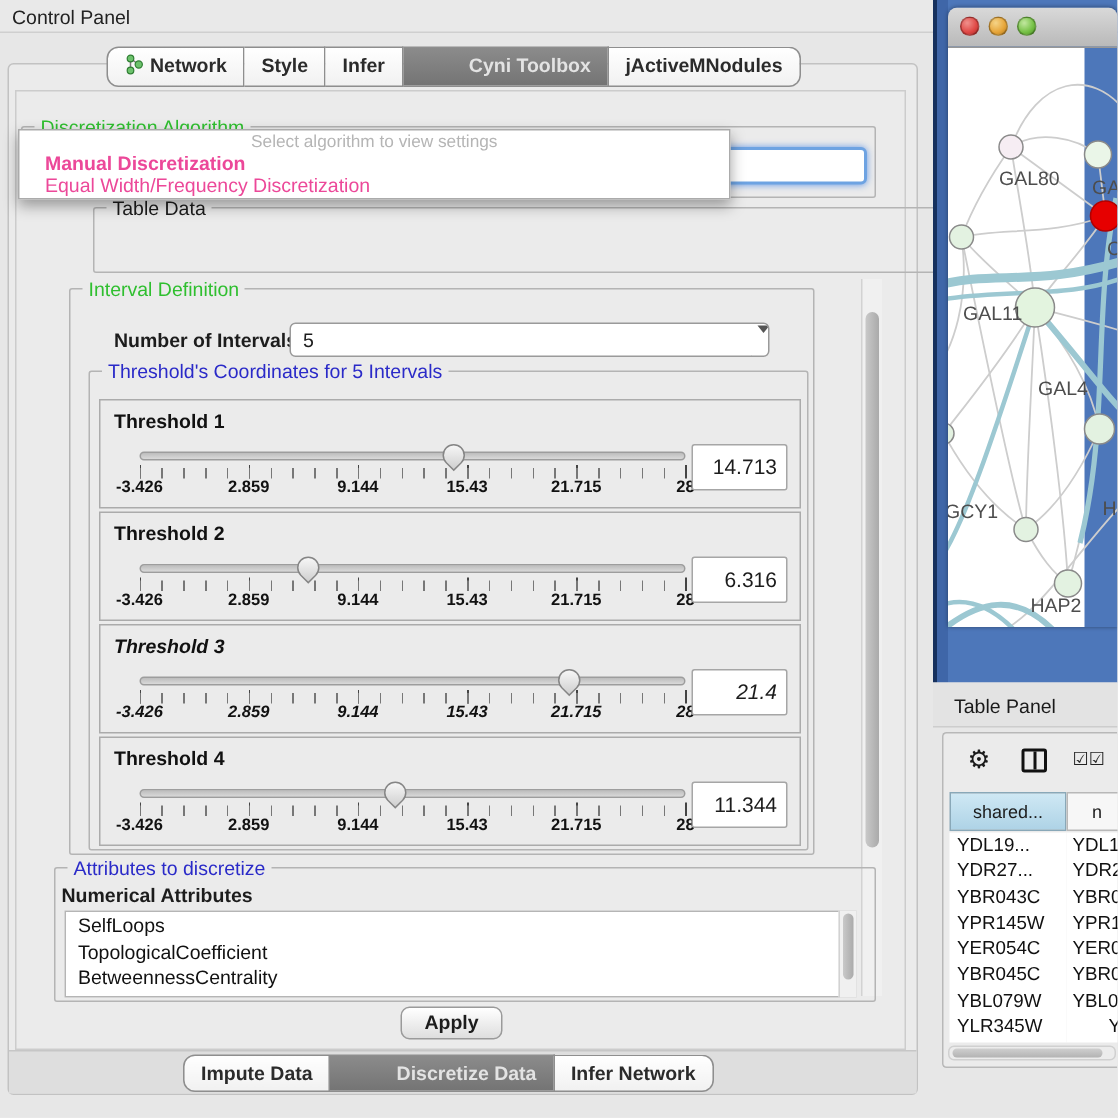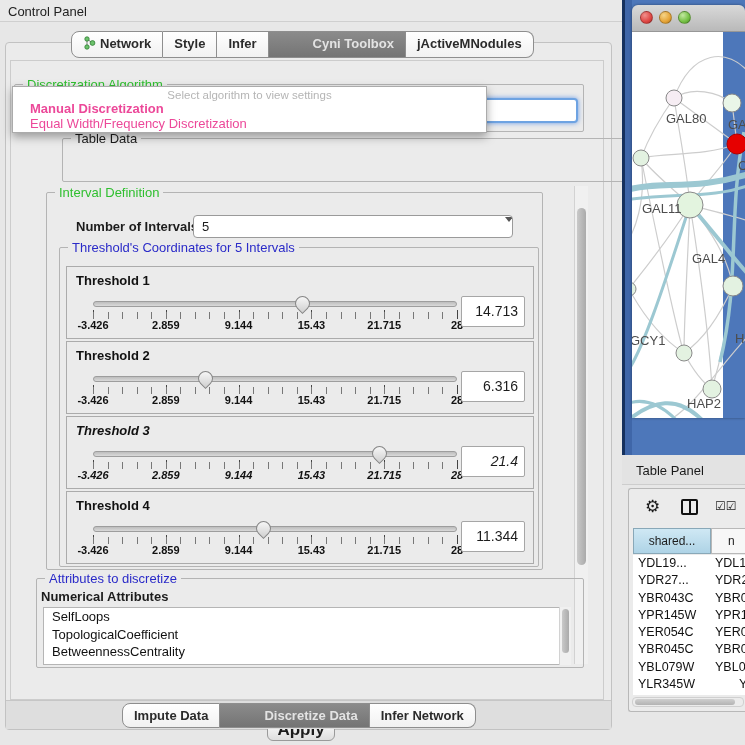--- a/index.html
+++ b/index.html
@@ -53,21 +53,21 @@
   .ruler-labels { position:absolute; left:26px; top:52px; width:364px; height:14px; font-size:11px; font-weight:600; color:#111; }
   .ruler-labels span { position:absolute; transform:translateX(-50%); white-space:nowrap; }
   .val-box { position:absolute; left:394px; top:29px; width:64px; height:31px; background:#fff; border:1px solid #a6a6a6; border-radius:2px; font-size:14px; text-align:right; line-height:29px; padding-right:6px; }
 
   
   .listbox { position:absolute; background:#fff; border:1px solid #b5b5b5; overflow:hidden; }
   .listbox .item { font-size:13px; line-height:17.5px; padding-left:8px; color:#111; }
   .vscroll { position:absolute; background:#f0f0f0; border-left:1px solid #d2d2d2; }
   .vthumb  { position:absolute; background:linear-gradient(90deg,#c9c9c9,#aaaaaa); border-radius:5px; }
 
-  .apply-btn { left:267px; top:671px; width:68px; height:22px; background:linear-gradient(#ffffff,#dedede); border:1px solid #9a9a9a; border-radius:6px; font-size:17px; font-weight:600; text-align:center; line-height:20px;margin-top:48px; }
+  .apply-btn { left:267px; top:671px; width:68px; height:22px; background:linear-gradient(#ffffff,#dedede); border:1px solid #9a9a9a; border-radius:6px; font-size:13px; font-weight:600; text-align:center; line-height:20px; }
   .bottom-band { left:6px; top:700px; width:605px; height:29px; background:#dedede; border-top:1px solid #c6c6c6; }
 
   
   .net-frame { left:622px; top:0; width:123px; height:455px; background:linear-gradient(90deg,#16315e 0 3px,#3f66a8 3px 10px,#4d77ba 10px); }
   .mac-win { position:absolute; left:10px; top:5px; width:113px; height:413px; border-radius:6px 6px 0 0; overflow:hidden; box-shadow:0 0 3px rgba(0,0,0,.4); }
   .mac-titlebar { height:27px; background:linear-gradient(#d9d9d9,#b9b9b9); border-bottom:1px solid #979797; position:relative; }
   .light { position:absolute; top:6px; width:13px; height:13px; border-radius:50%; border:1px solid rgba(0,0,0,.25); }
   .canvas { position:relative; width:91px; height:386px; background:#ffffff; }
 
   

